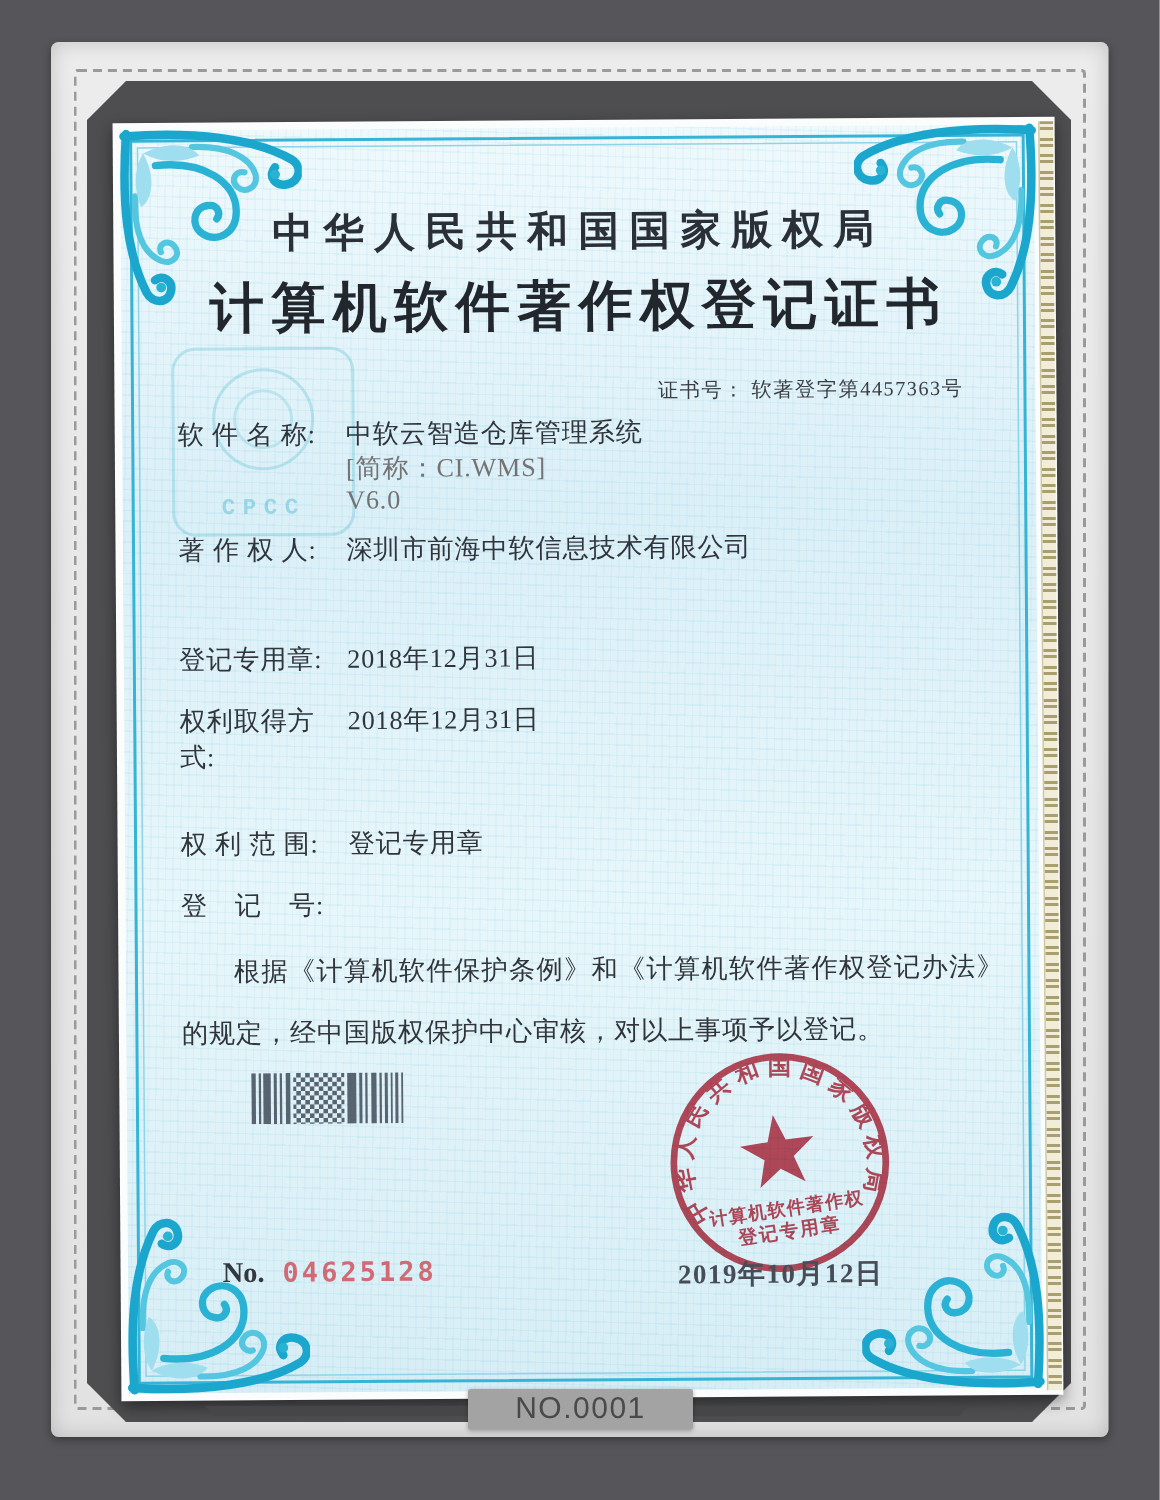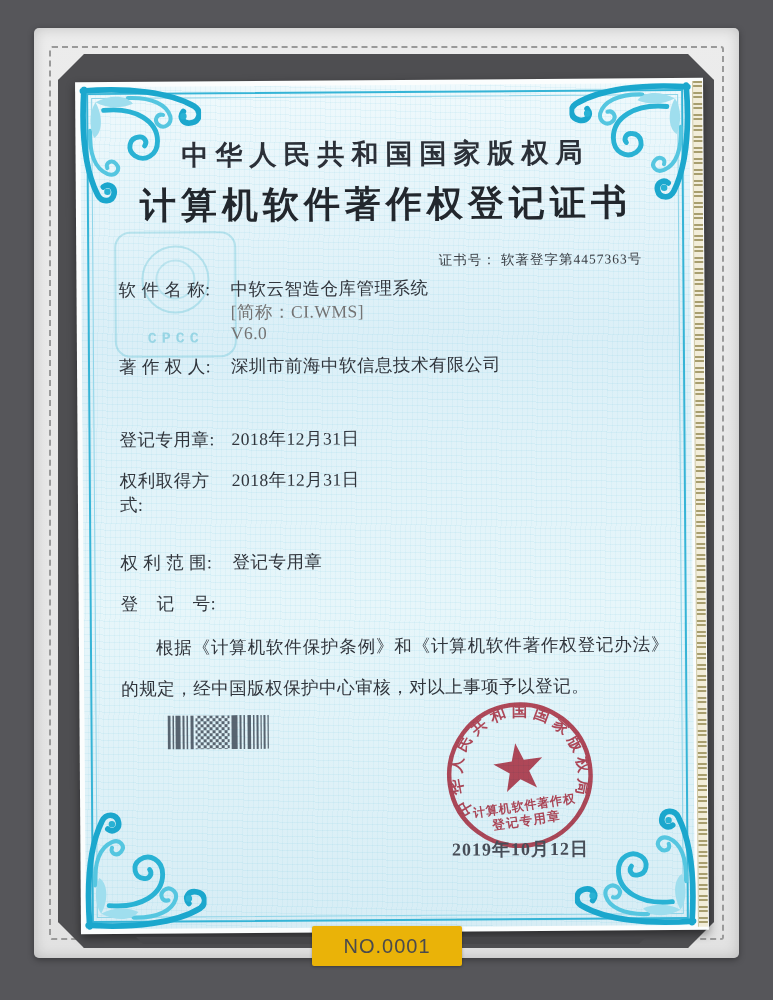--- a/index.html
+++ b/index.html
@@ -120,22 +120,22 @@
   .serial .no-num{
     font-family:"DejaVu Sans Mono","Liberation Mono",monospace;
     font-size:18px;color:#d06a75;letter-spacing:2px;font-weight:bold;
   }
 
   .bottom-bar{
     position:absolute;left:136px;top:937px;width:510px;height:7px;background:#464649;
     clip-path:polygon(0 0,100% 0,calc(100% - 7px) 100%,7px 100%);
   }
   .serial-tab{
-    position:absolute;left:312px;top:926px;width:150px;height:40px;
-    background:#eab308;border-radius:2px;box-shadow:0 1px 3px rgba(0,0,0,.3);
+    position:absolute;left:312px;top:926px;width:150px;height:27px;
+    background:#a3a3a3;border-radius:2px;box-shadow:0 1px 3px rgba(0,0,0,.3);
     display:flex;align-items:center;justify-content:center;
     font-family:"Liberation Sans","DejaVu Sans",sans-serif;
     font-size:20px;color:#4a4a4d;letter-spacing:1px;
   }
 
   .seal-svg text{font-family:"Liberation Serif","DejaVu Serif",serif;}
 </style>
 </head>
 <body>
 
@@ -261,18 +261,22 @@
       <text font-size="17.5" font-weight="bold" fill="#c23b4c">
         <textPath href="#sealArc" xlink:href="#sealArc" startOffset="0" textLength="272" lengthAdjust="spacing">中华人民共和国国家版权局</textPath>
       </text>
       <polygon fill="#c23b4c" points="85,49 91.8,68.6 112.6,69 96,81.6 102,101.5 85,89.6 68,101.5 74,81.6 57.4,69 78.2,68.6"></polygon>
       <text x="85" y="124" text-anchor="middle" font-size="13.5" font-weight="bold" letter-spacing="1" fill="#c23b4c">计算机软件著作权</text>
       <text x="85" y="141" text-anchor="middle" font-size="14" font-weight="bold" letter-spacing="1.5" fill="#c23b4c">登记专用章</text>
     </svg>
 
     <div class="seal-date">2019年10月12日</div>
 
+    <div class="serial">
+      <span class="no-lbl">No.</span>
+      <span class="no-num">04625128</span>
+    </div>
   </div>
 
   <div class="bottom-bar"></div>
   <div class="serial-tab">NO.0001</div>
 
 </div>
 
 </body></html>

